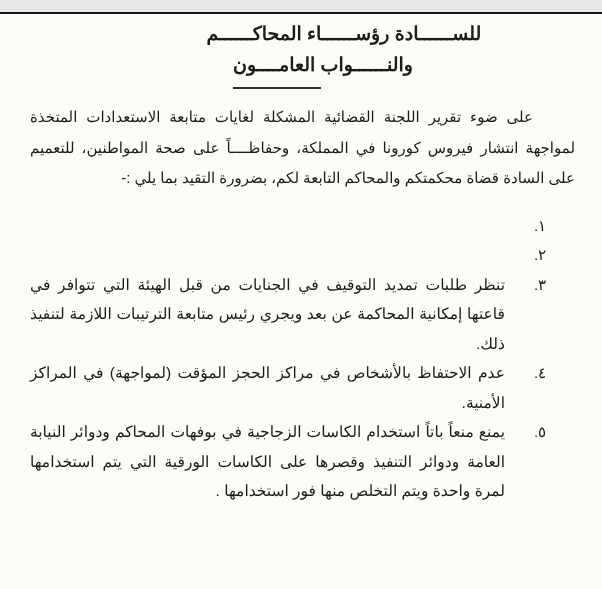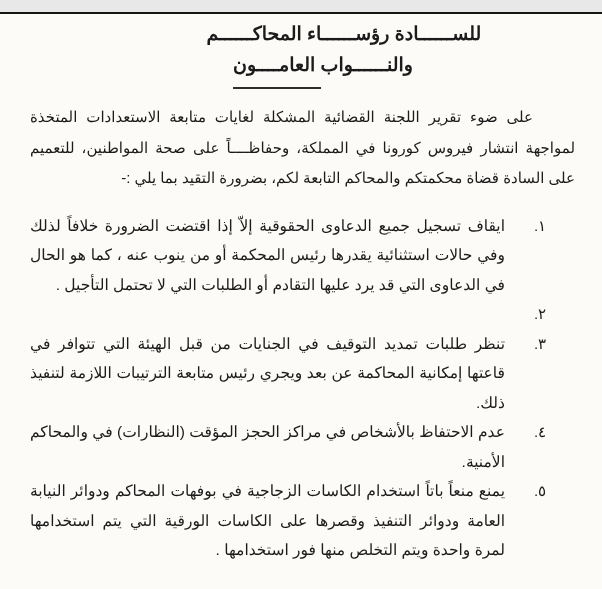--- a/index.html
+++ b/index.html
@@ -98,35 +98,34 @@
     <h1 class="title-line title-line-2">والنــــــواب العامــــون</h1>
     <div class="title-rule"></div>
   </header>
 
   <p class="intro">على ضوء تقرير اللجنة القضائية المشكلة لغايات متابعة الاستعدادات المتخذة لمواجهة انتشار فيروس كورونا في المملكة، وحفاظــــاً على صحة المواطنين، للتعميم على السادة قضاة محكمتكم والمحاكم التابعة لكم،  بضرورة التقيد بما يلي :-</p>
 
   <div class="items">
 
     <div class="item">
       <div class="num">١.</div>
-      <div class="body">ايقاف تسجيل جميع الدعاوى الحقوقية إلاّ إذا اقتضت الضرورة خلافاً لذلك وفي حالات استثنائية يقدرها رئيس المحكمة أو من ينوب عنه ، كما هو الحال في الدعاوى التي قد يرد عليها التقادم أو الطلبات التي لا تحتمل التأجيل .</div>
     </div>
 
     <div class="item">
       <div class="num">٢.</div>
     </div>
 
     <div class="item">
       <div class="num">٣.</div>
       <div class="body">تنظر طلبات تمديد التوقيف في الجنايات من قبل الهيئة التي تتوافر في قاعتها إمكانية المحاكمة عن بعد ويجري رئيس متابعة الترتيبات اللازمة لتنفيذ ذلك.</div>
     </div>
 
     <div class="item">
       <div class="num">٤.</div>
-      <div class="body">عدم الاحتفاظ بالأشخاص في مراكز الحجز المؤقت (النظارات) في والمحاكم الأمنية.</div>
+      <div class="body">عدم الاحتفاظ بالأشخاص في مراكز الحجز المؤقت (لمواجهة) في المراكز الأمنية.</div>
     </div>
 
     <div class="item">
       <div class="num">٥.</div>
       <div class="body">يمنع منعاً باتاً استخدام الكاسات الزجاجية في بوفهات المحاكم ودوائر النيابة العامة ودوائر التنفيذ وقصرها على الكاسات الورقية التي يتم استخدامها لمرة واحدة ويتم التخلص منها فور استخدامها .</div>
     </div>
 
   </div>
 
   <div class="bottom-faint-line"></div>

